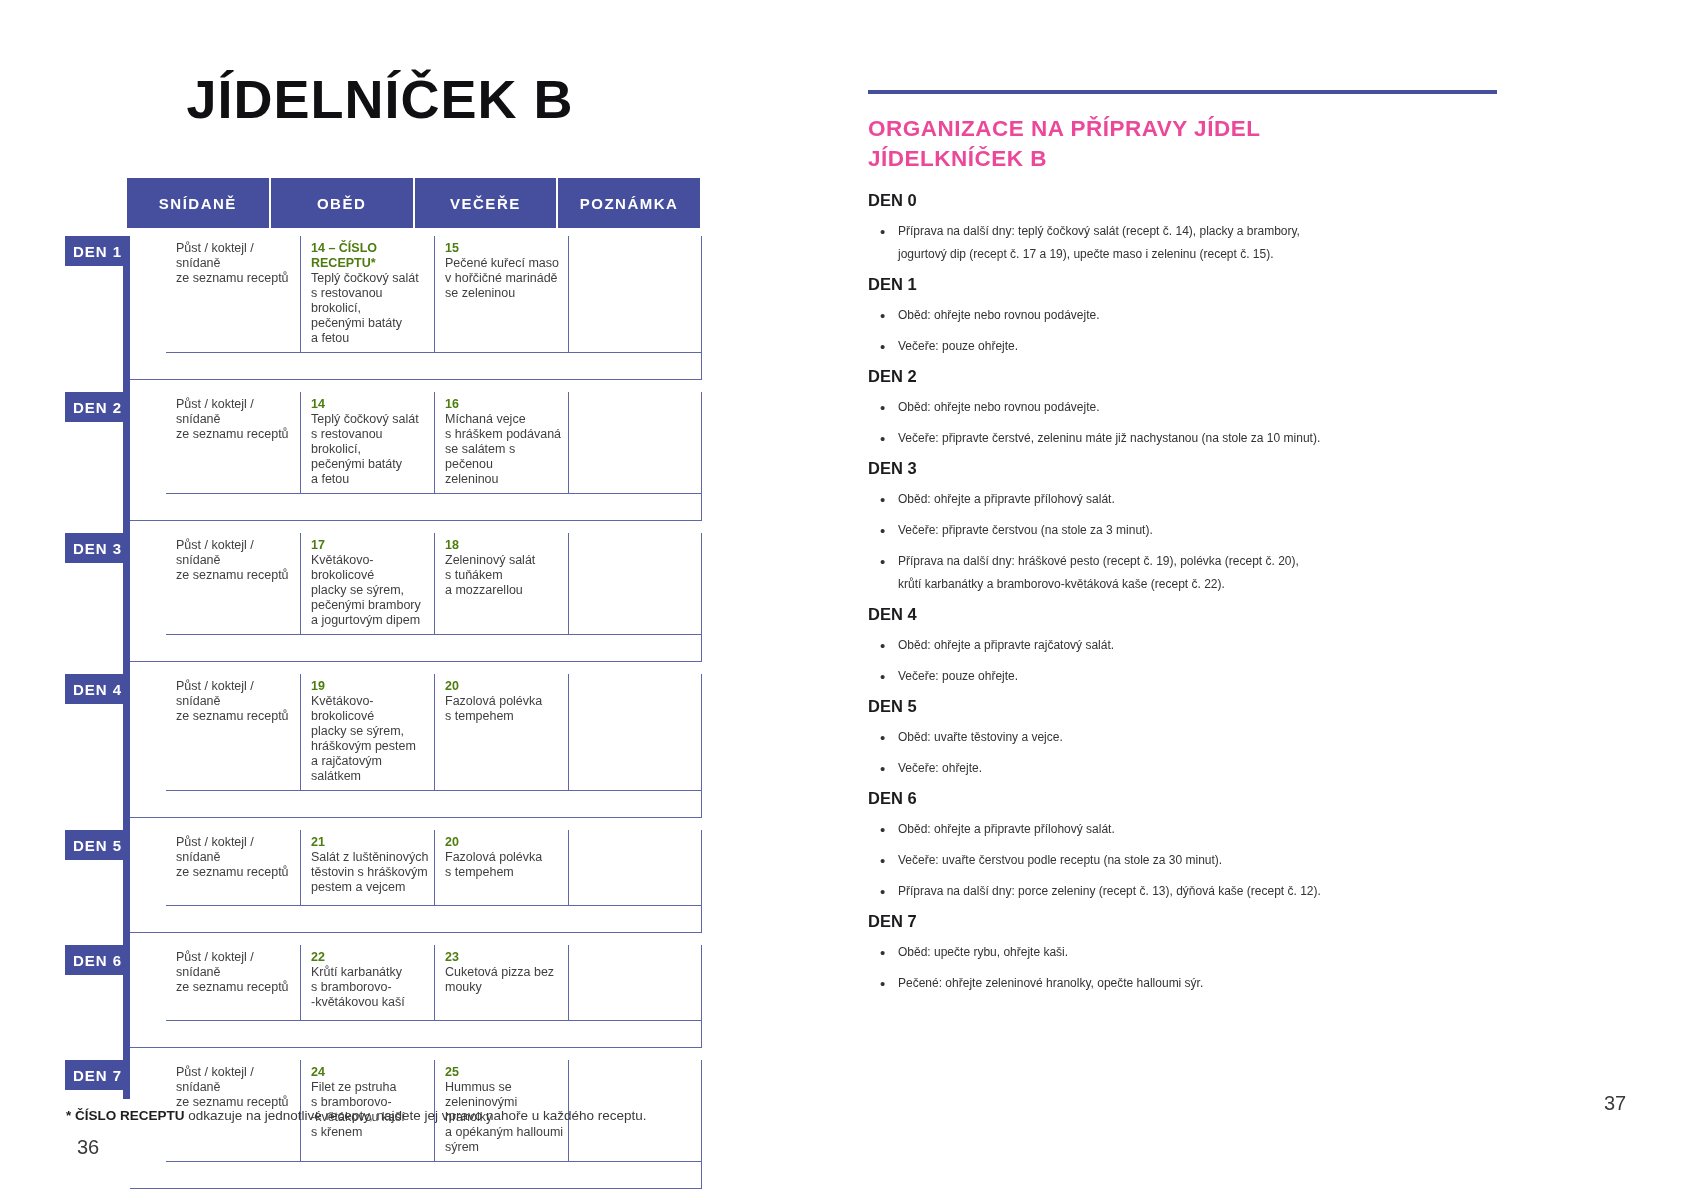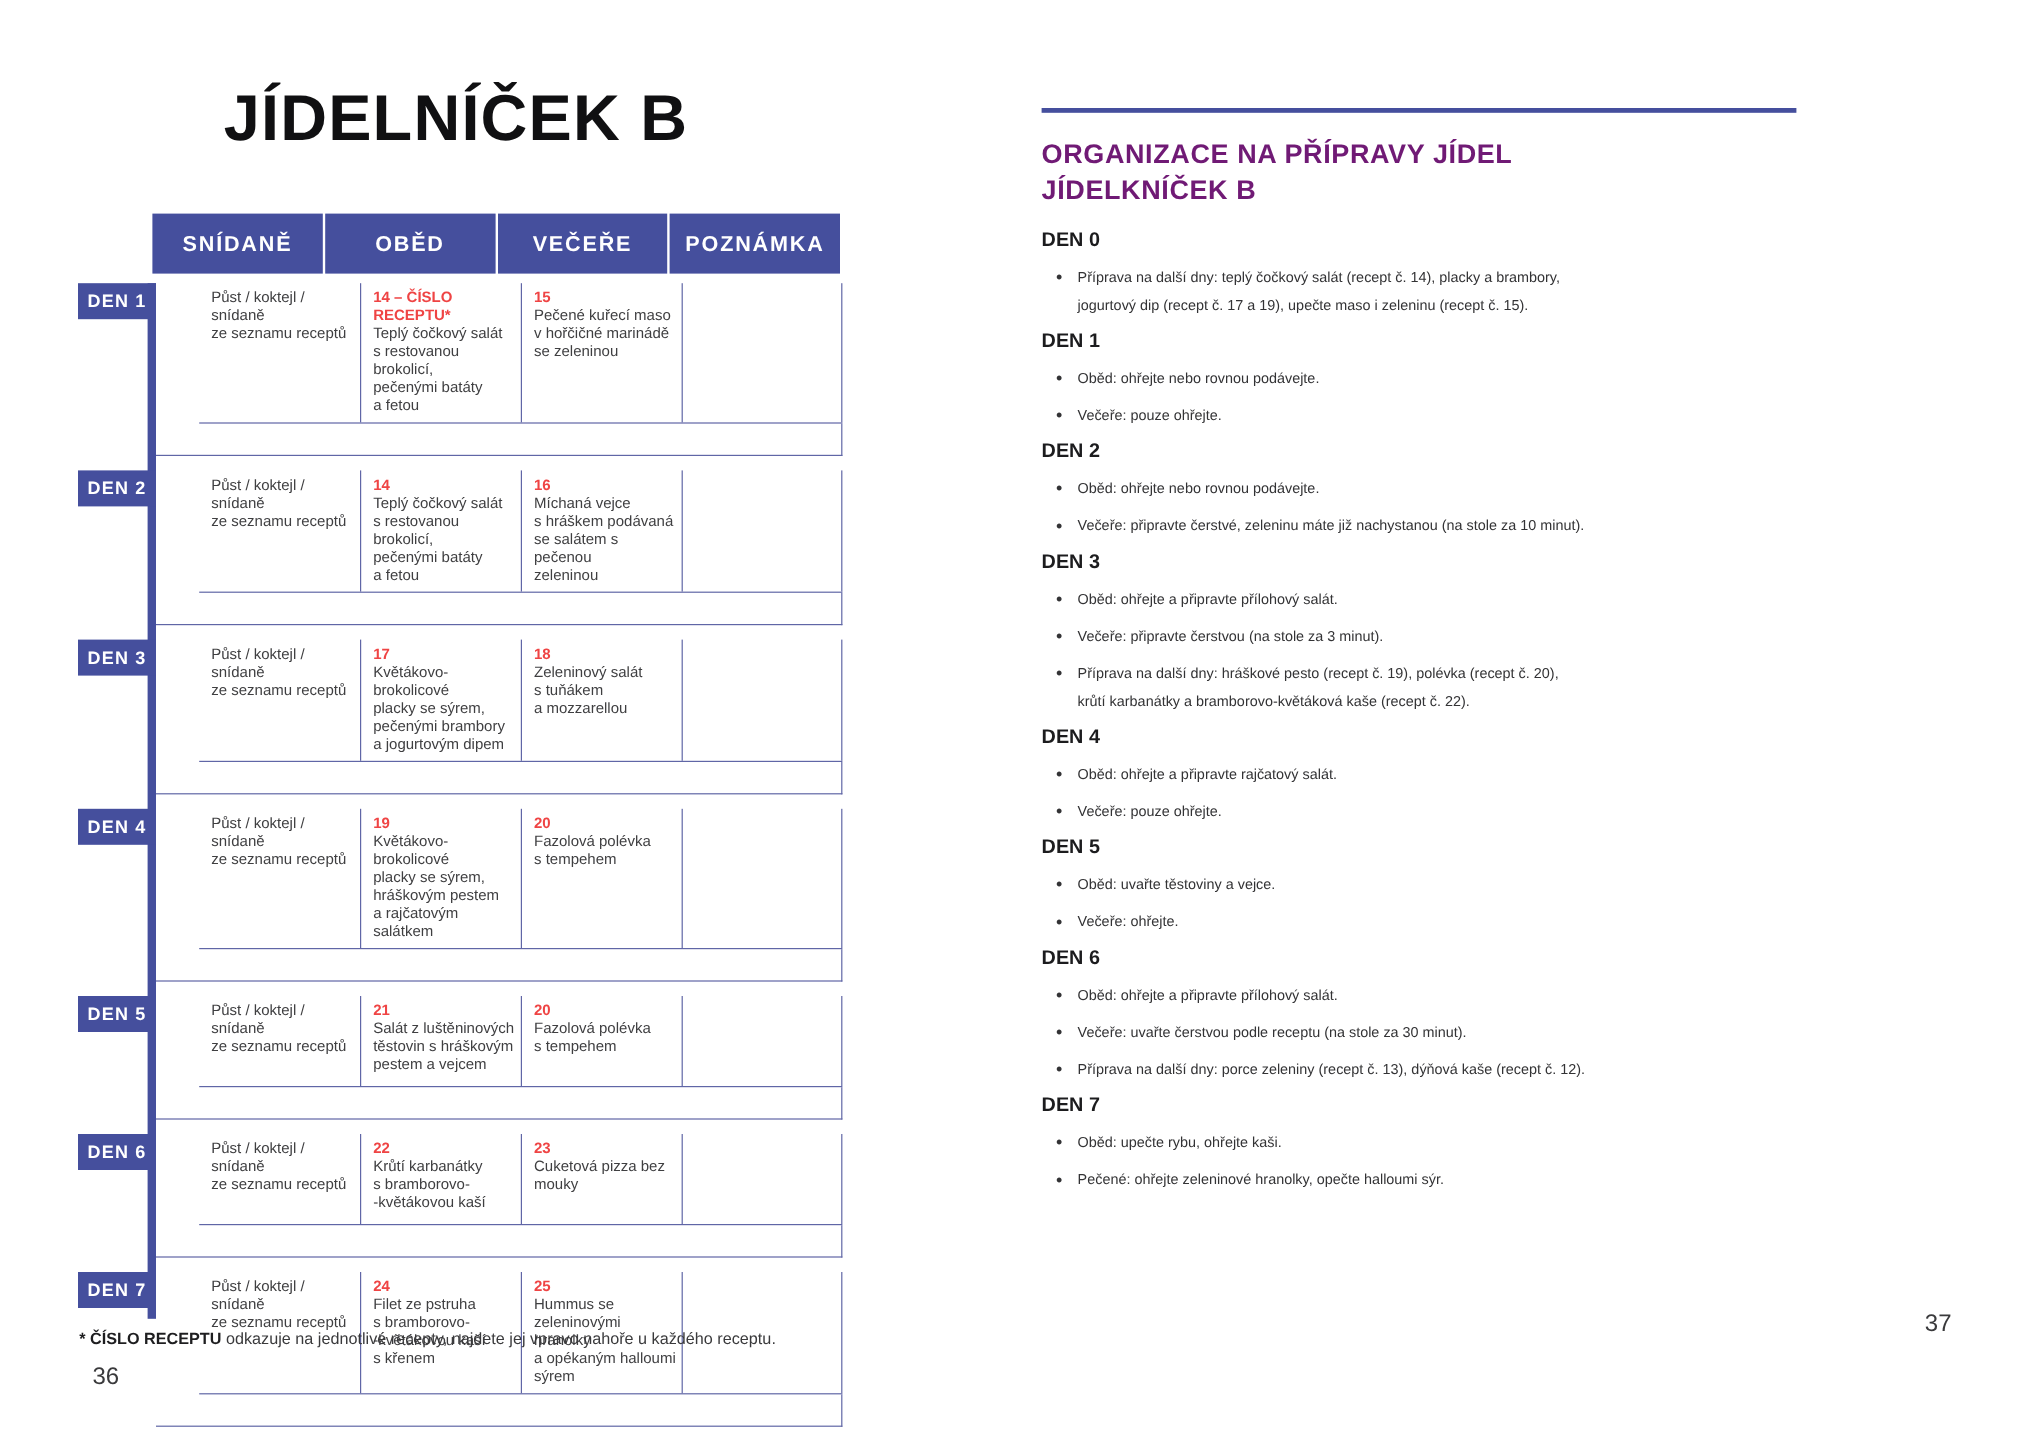--- a/index.html
+++ b/index.html
@@ -14,59 +14,59 @@
     font-size:54px;font-weight:800;letter-spacing:1px;color:#101012;
     font-family:"Liberation Sans",sans-serif;
   }
   .table-wrap{position:absolute;left:65px;top:178px;width:637px;}
   .thead{
     margin-left:62px;width:573px;height:50px;display:grid;
     grid-template-columns:1fr 1fr 1fr 1fr;column-gap:2px;background:#ffffff;
   }
   .thead .hcell{
     background:#454F9D;color:#ffffff;display:flex;align-items:center;justify-content:center;
-    font-size:18px;font-weight:bold;letter-spacing:1.5px;
+    font-size:15px;font-weight:bold;letter-spacing:1.5px;
   }
   .vbar{position:absolute;left:58px;top:58px;width:7px;background:#454F9D;}
   .tbody{margin-top:8px;}
   .block{position:relative;padding-left:65px;width:572px;}
   .daybox{
     position:absolute;left:0;top:0;width:65px;height:30px;background:#454F9D;
     color:#ffffff;font-size:15px;font-weight:bold;letter-spacing:1px;
     display:flex;align-items:center;justify-content:center;
   }
   .cells{
     display:grid;grid-template-columns:1fr 1fr 1fr 1fr;
     border-bottom:1px solid #6066A6;
     margin-left:36px;
   }
   .cell{
     padding:5px 4px 6px 10px;font-size:12.5px;line-height:15px;color:#3F3F41;
     white-space:pre-line;min-height:64px;
   }
   .cell + .cell{border-left:1px solid #6066A6;}
   .cells .cell:last-child{border-right:1px solid #6066A6;}
-  .cell .num{display:block;font-weight:bold;color:#ef4444;}
+  .cell .num{display:block;font-weight:bold;color:#4d7c0f;}
   .spacer{
     margin-left:65px;height:26px;border-bottom:1px solid #6066A6;
     border-right:1px solid #6066A6;margin-bottom:12px;
   }
   .block:last-of-type + .spacer{height:42px;margin-bottom:0;}
   .footnote{
     position:absolute;left:66px;top:1108px;font-size:13.5px;color:#3A3A3C;width:620px;
   }
   .footnote b{color:#1E1E20;margin-top:28px;}
   .pagenum{position:absolute;font-size:20px;color:#3A3A3C;}
   .pagenum.left{left:77px;top:1136px;}
   .pagenum.right{left:1604px;top:1092px;}
   
   .rule{position:absolute;left:868px;top:90px;width:629px;height:4px;background:#454F9D;}
   .right-col{position:absolute;left:868px;top:114px;width:648px;}
   .r-heading{
-    font-size:22.5px;font-weight:bold;color:#701a75;line-height:30px;
+    font-size:22.5px;font-weight:bold;color:#ec4899;line-height:30px;
     letter-spacing:0.5px;margin:0 0 16px 0;
   }
   .section{margin-top:2px;}
   .day-h{font-size:16.5px;font-weight:bold;color:#1C1C1E;margin:0 0 10px 0;line-height:20px;}
   .bullets{list-style:none;margin:0 0 4px 0;padding:0;}
   .bullets li{
     position:relative;padding-left:30px;margin-bottom:8px;font-size:12px;
     line-height:23px;color:#333335;white-space:pre-line;
   }
   .bullets li::before{

